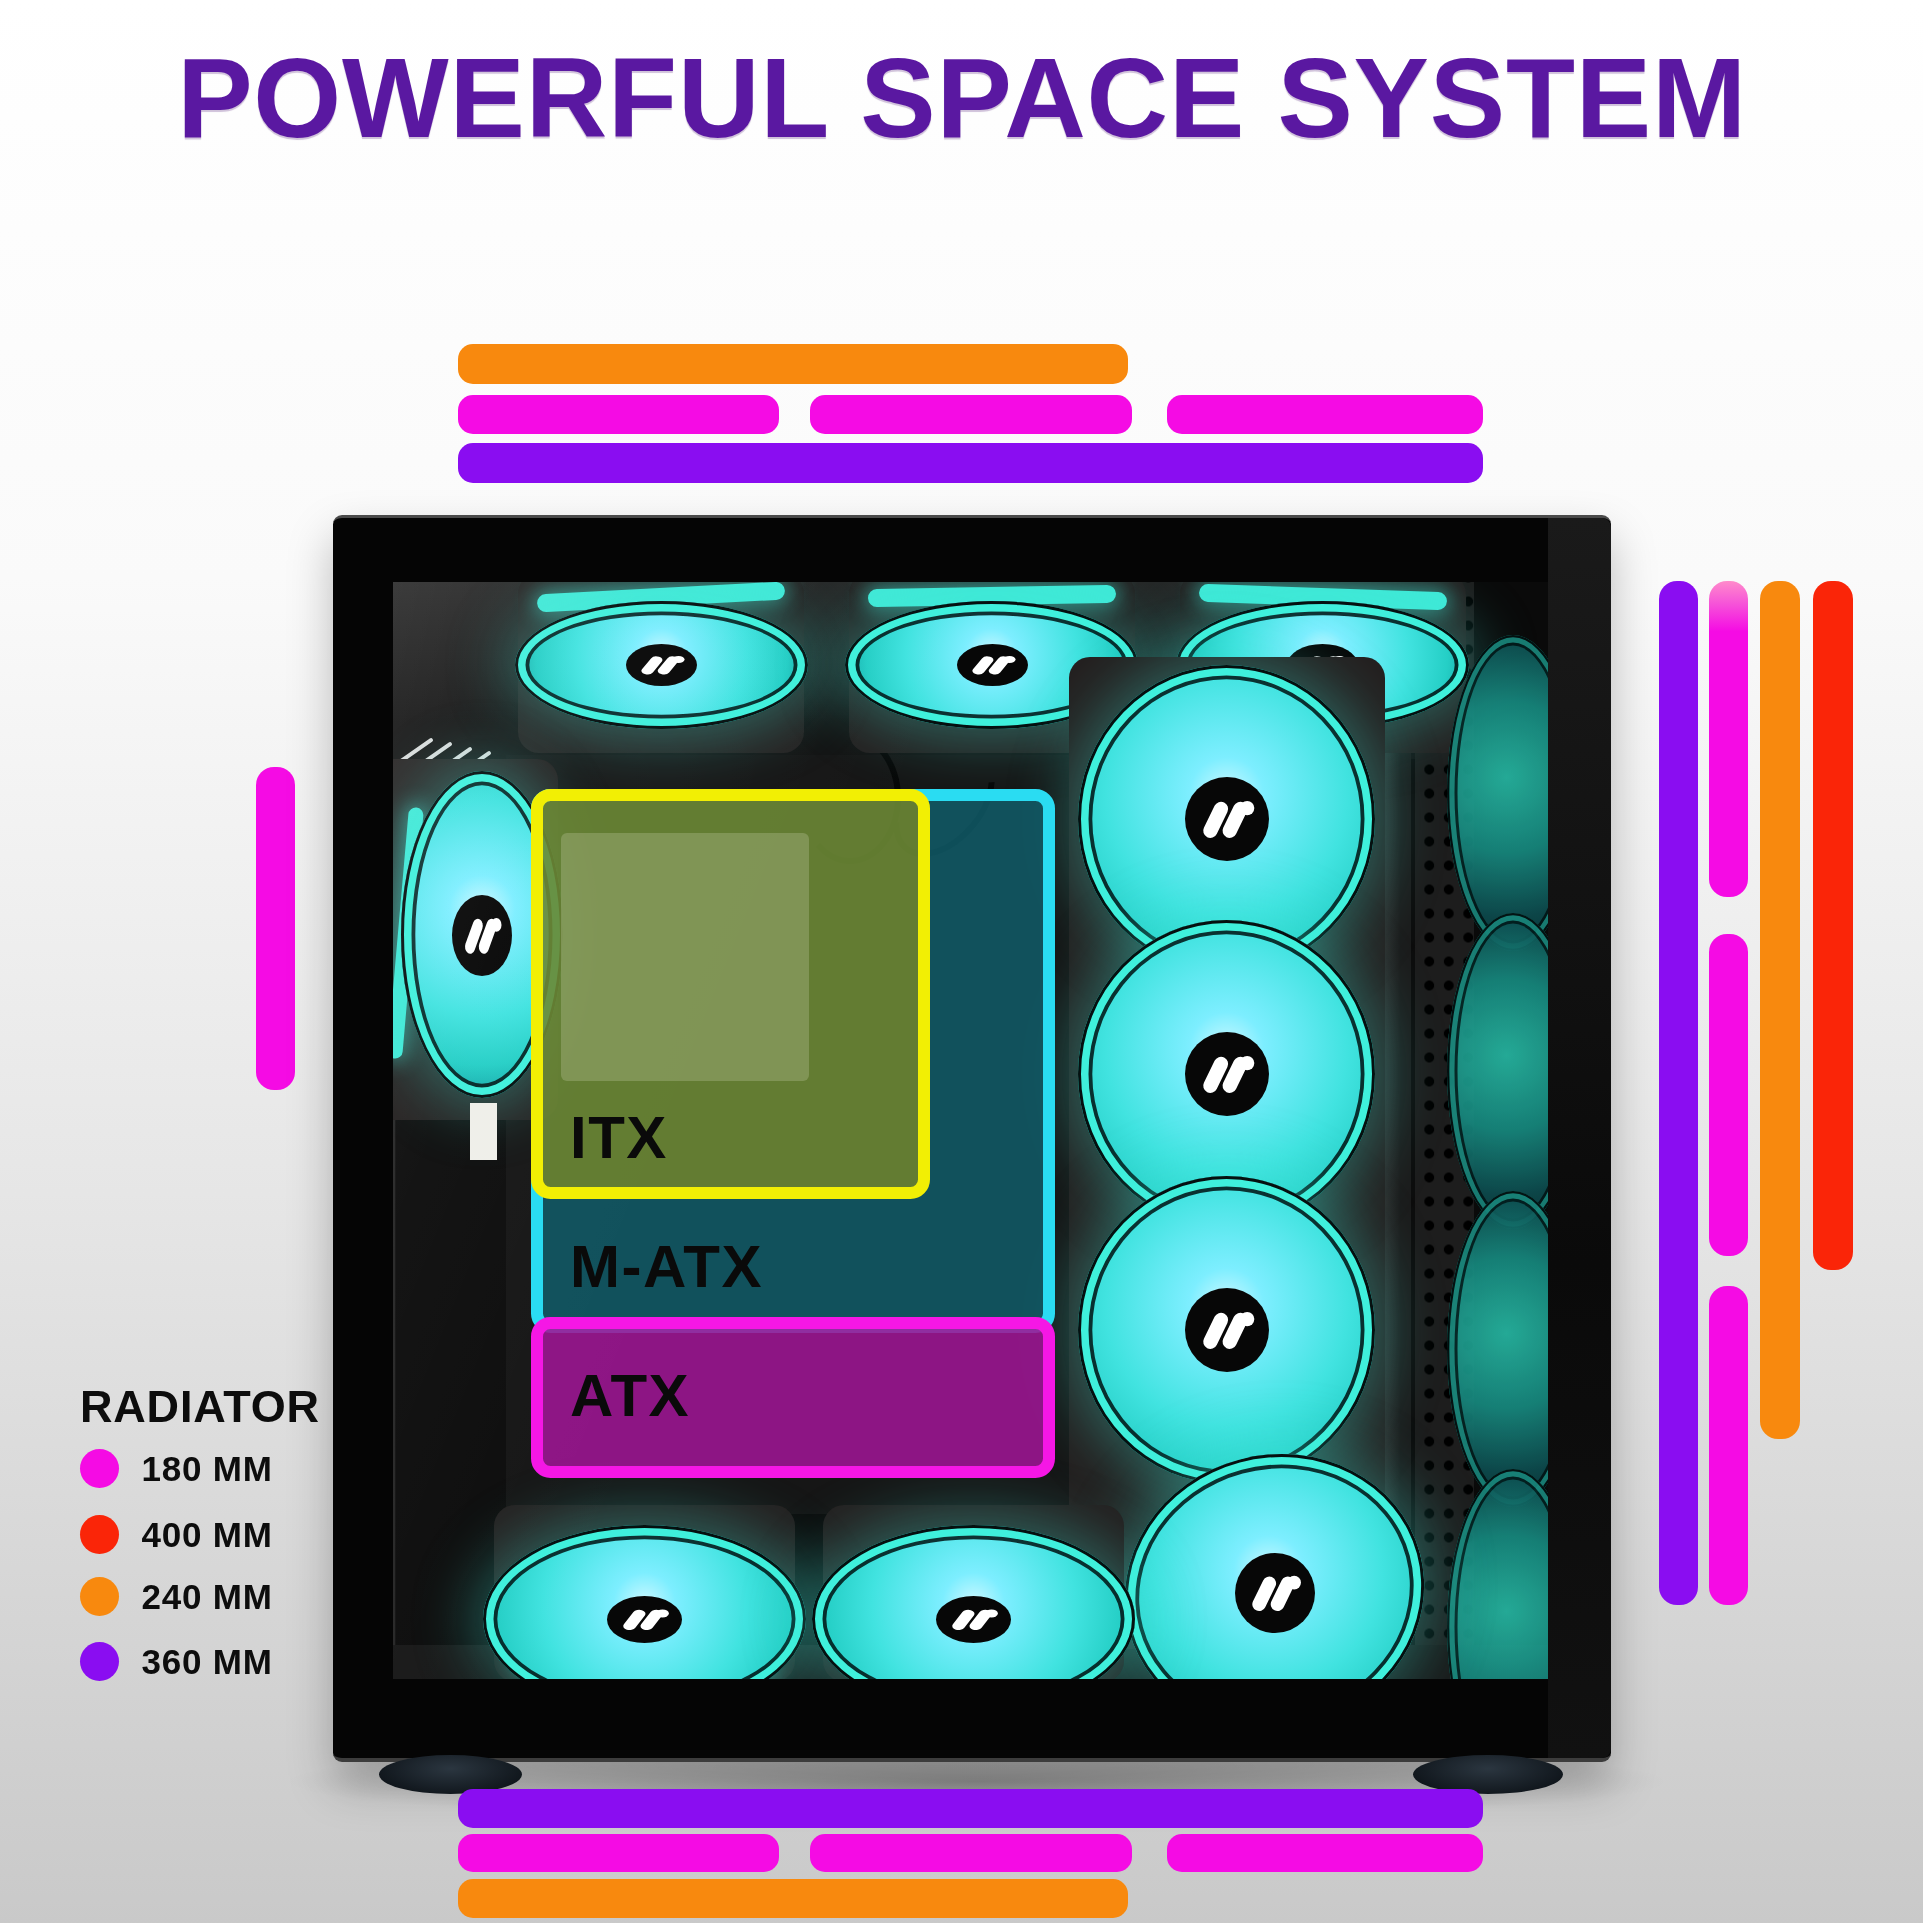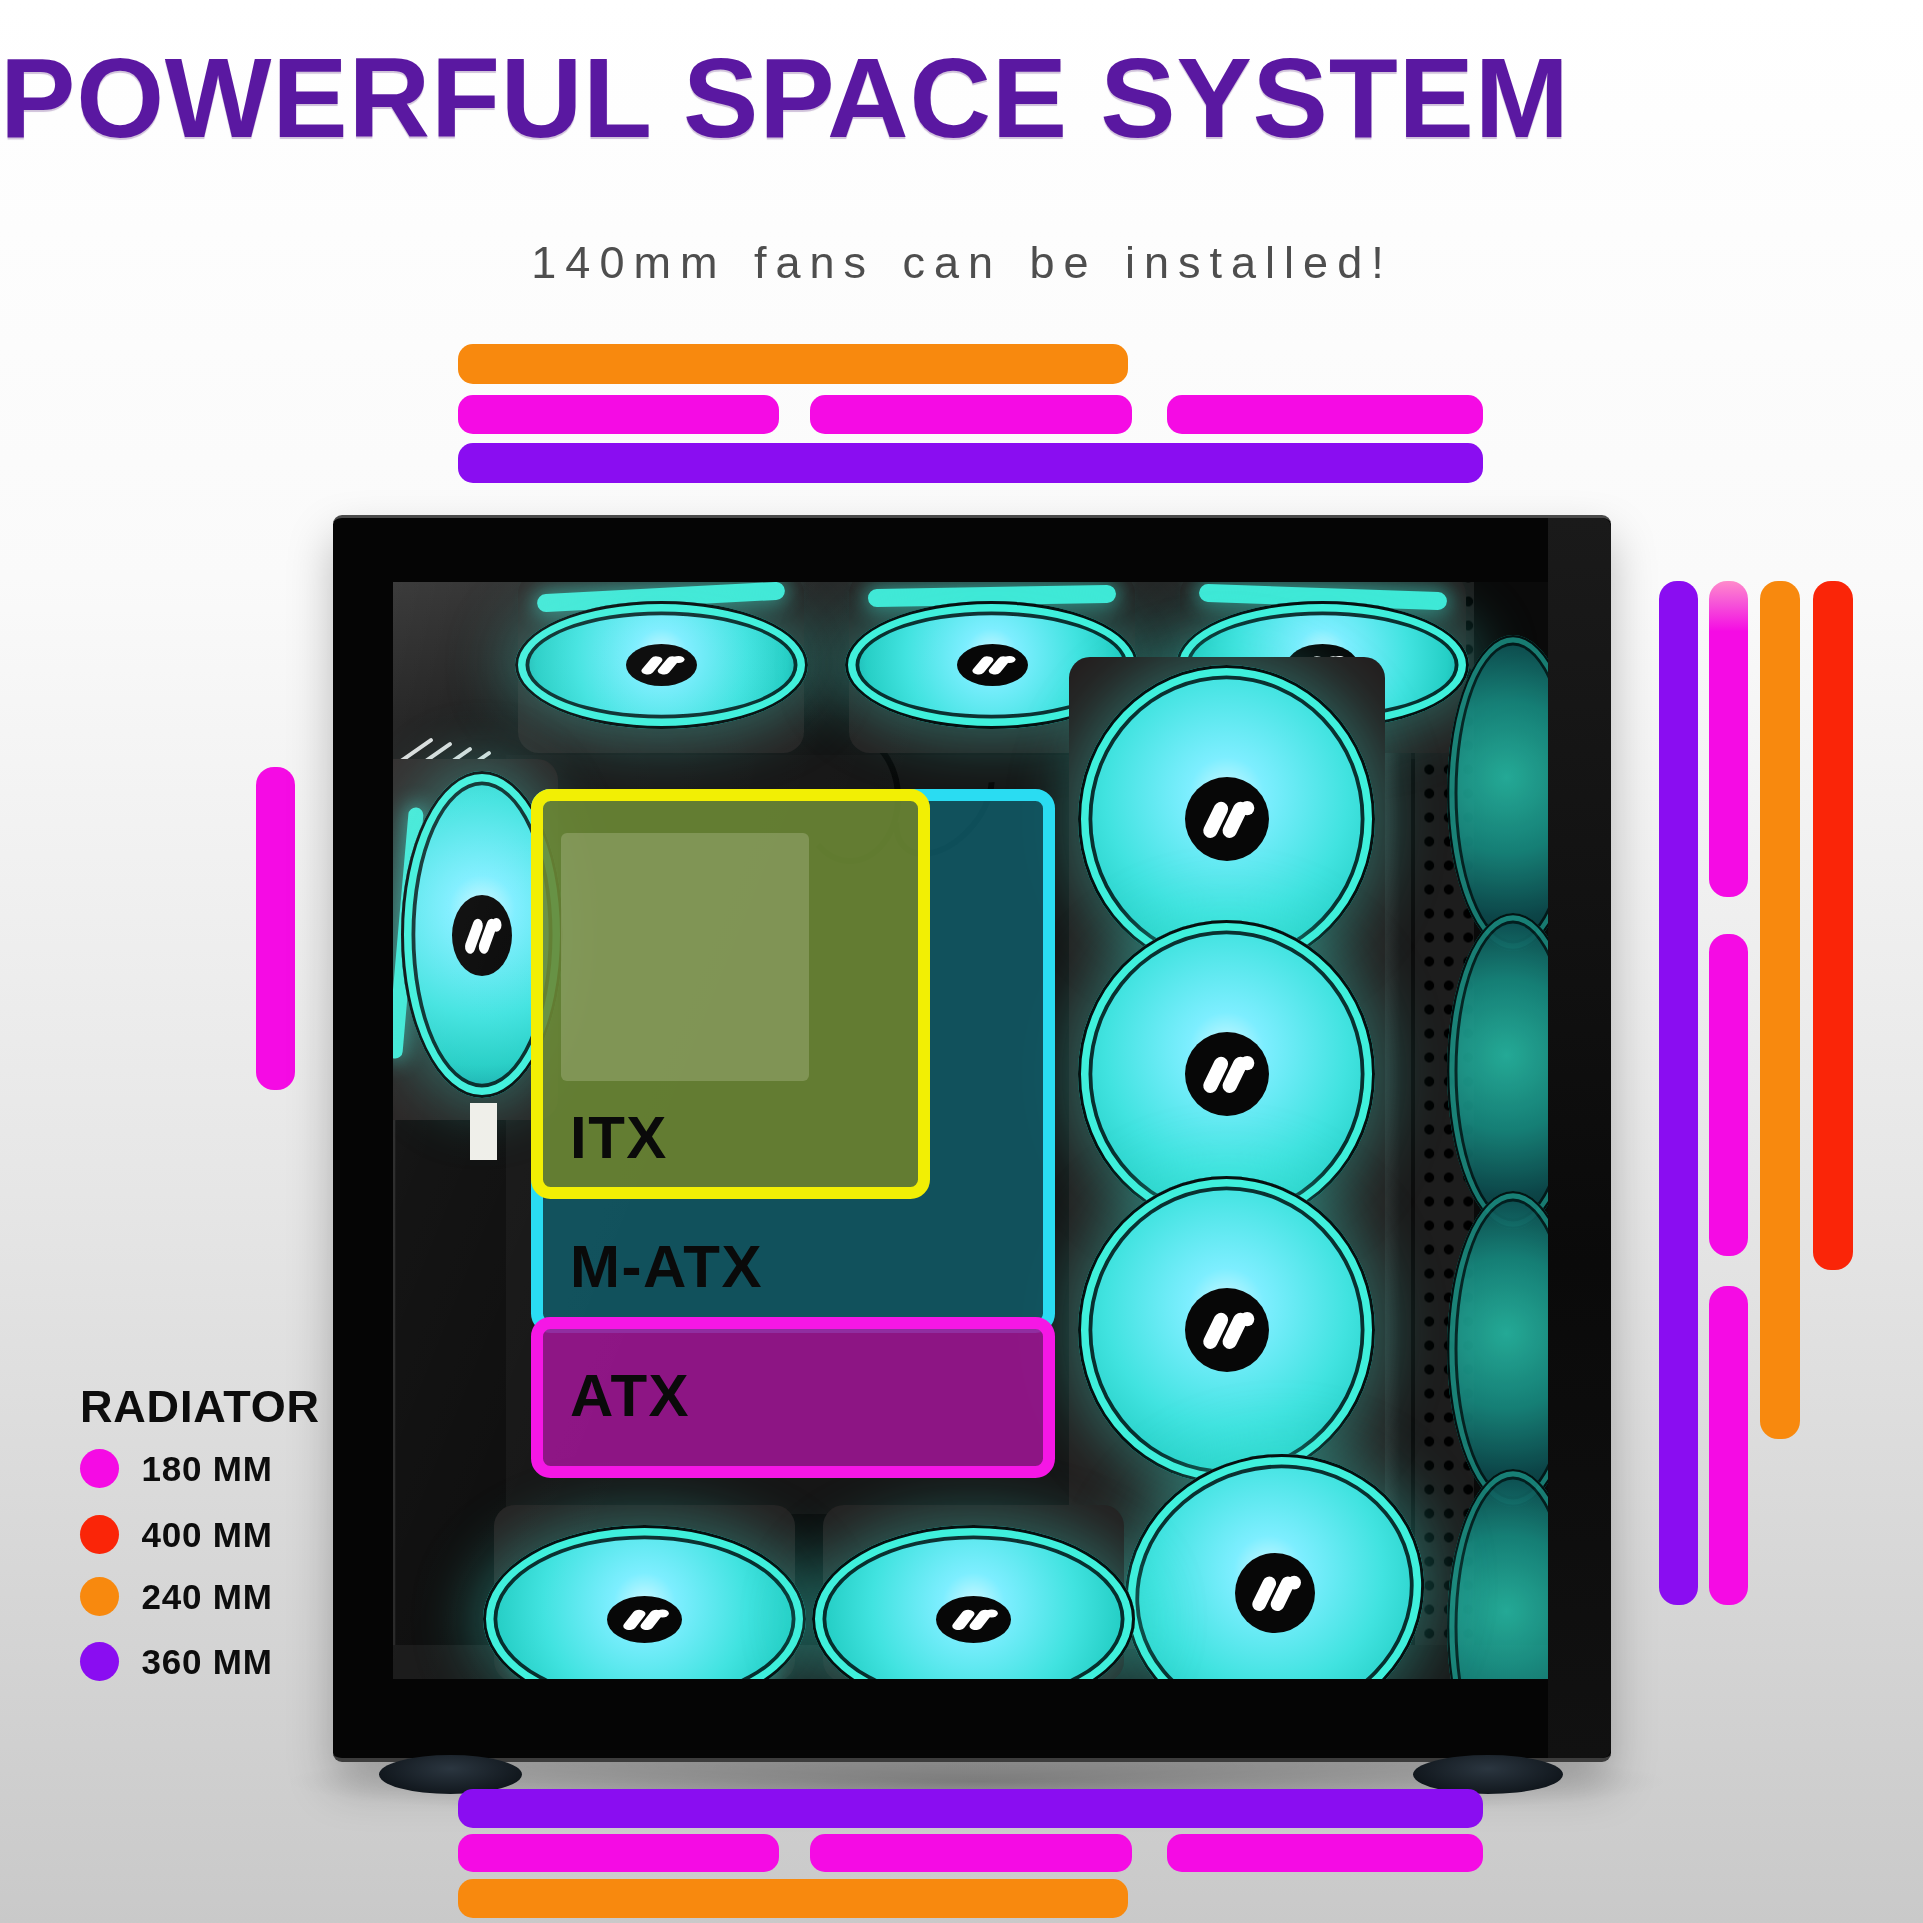--- a/index.html
+++ b/index.html
@@ -5,21 +5,21 @@
   html,body{margin:0;padding:0;background:#fff;}
   .stage{
     position:relative;width:1924px;height:1924px;overflow:hidden;
     font-family:"Liberation Sans",sans-serif;
     background:linear-gradient(180deg,#ffffff 0%,#fafafa 30%,#e6e6e6 62%,#d2d2d2 88%,#c9c9c9 100%);
   }
   .abs{position:absolute;}
 
   
   .title{
-    left:0;right:0;top:33px;text-align:left;
+    left:0;right:0;top:33px;text-align:center;
     font-size:113px;font-weight:800;letter-spacing:0.8px;color:#5a18a1;
     text-shadow:0 1.5px 0.8px rgba(70,15,110,.25);
   }
   .subtitle{
     left:0;right:0;text-align:center;color:#4e4e4e;
     font-size:45px;letter-spacing:9px;word-spacing:6px;font-weight:400;
   }
   .subtitle.l1{top:177px;}
   .subtitle.l2{top:237px;}
 
@@ -106,21 +106,20 @@
         <rect x="51" y="28" width="17" height="46" rx="8.5" transform="rotate(26 59.5 51)"></rect>
         <circle cx="74" cy="37" r="8.5"></circle>
       </g>
     </g>
   </defs>
 </svg>
 
 <div class="stage">
 
   <div class="abs title">POWERFUL SPACE SYSTEM</div>
-  <div class="abs subtitle l2">140mm fans can be installed!</div>
 
   <div class="bar c-org" style="left:458px;top:344px;width:670px;height:40px;"></div>
   <div class="bar c-mag" style="left:458px;top:395px;width:321px;height:39px;"></div>
   <div class="bar c-mag" style="left:810px;top:395px;width:322px;height:39px;"></div>
   <div class="bar c-mag" style="left:1167px;top:395px;width:316px;height:39px;"></div>
   <div class="bar c-pur" style="left:458px;top:443px;width:1025px;height:40px;"></div>
 
   <div class="bar v c-mag" style="left:256px;top:767px;width:39px;height:323px;"></div>
 
   <div class="bar v c-pur" style="left:1659px;top:581px;width:39px;height:1024px;"></div>

